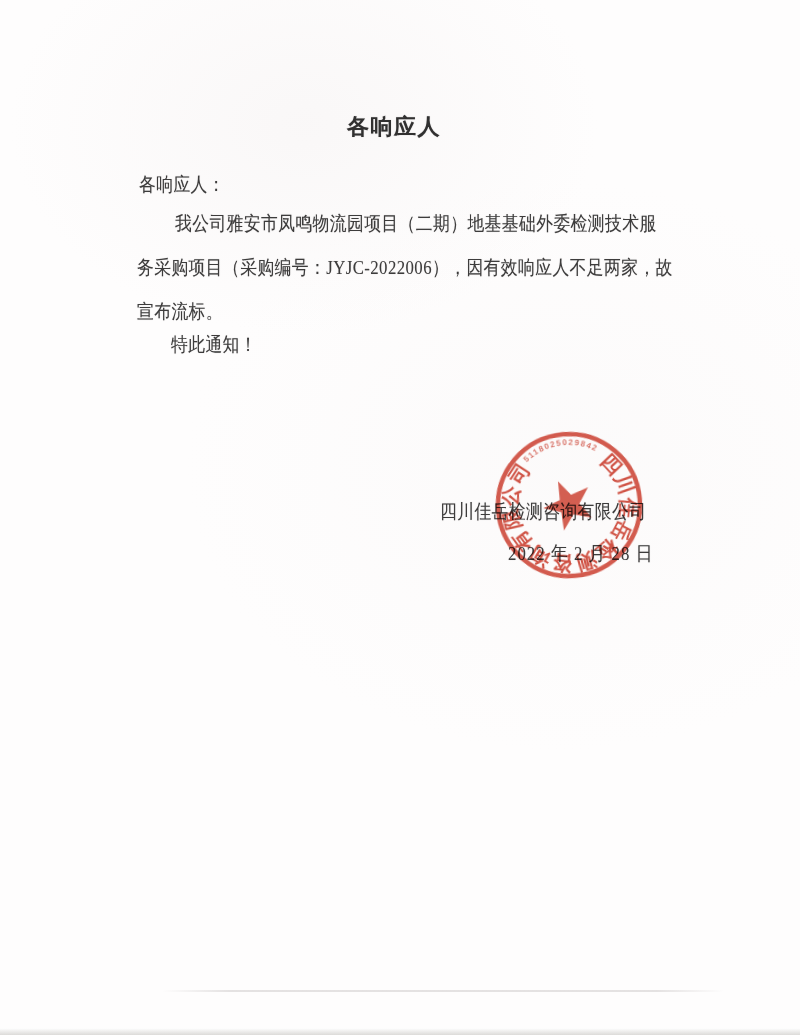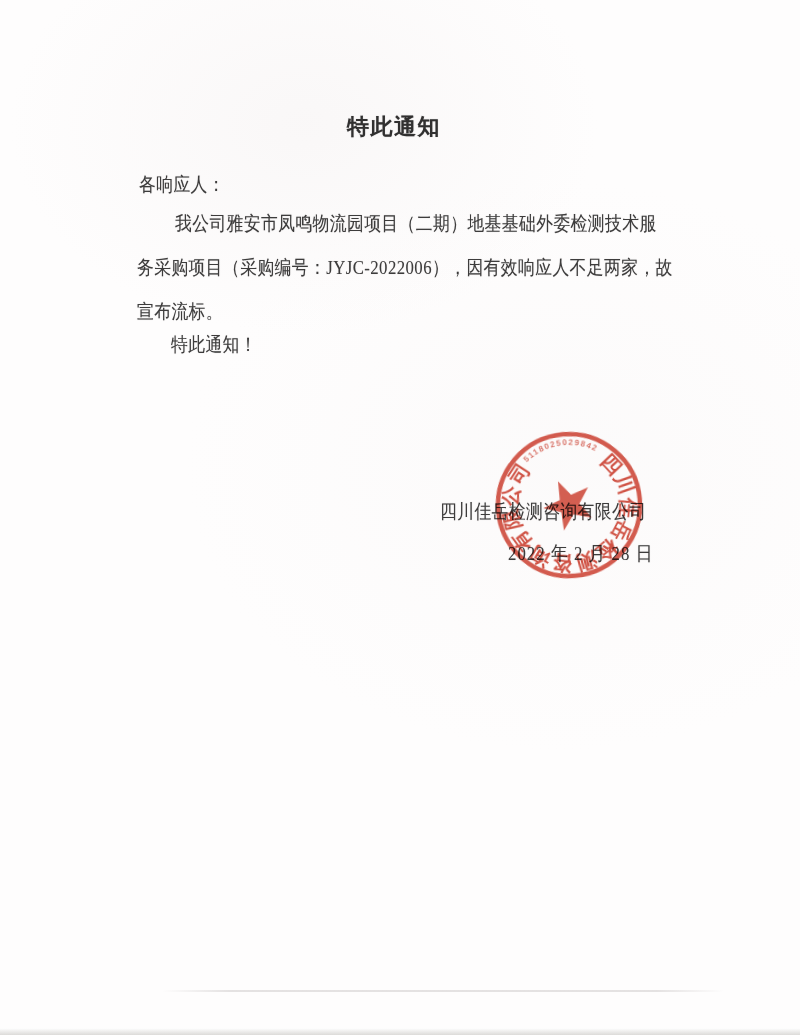--- a/index.html
+++ b/index.html
@@ -81,21 +81,21 @@
     position:absolute;
     left:0;top:1028px;width:800px;height:7px;
     background:linear-gradient(#ffffff, #dcdbd9);
   }
 </style>
 </head>
 <body>
 
 <div class="page">
 
-  <div class="title">特此通知</div>
+  <div class="title">各响应人</div>
 
   <div class="line salutation">各响应人：</div>
 
   <div class="line body-l1">我公司雅安市凤鸣物流园项目（二期）地基基础外委检测技术服</div>
   <div class="line body-l2">务采购项目（采购编号：JYJC-2022006），因有效响应人不足两家，故</div>
   <div class="line body-l3">宣布流标。</div>
 
   <div class="line closing">特此通知！</div>
 
   <div class="line company">四川佳岳检测咨询有限公司</div>

